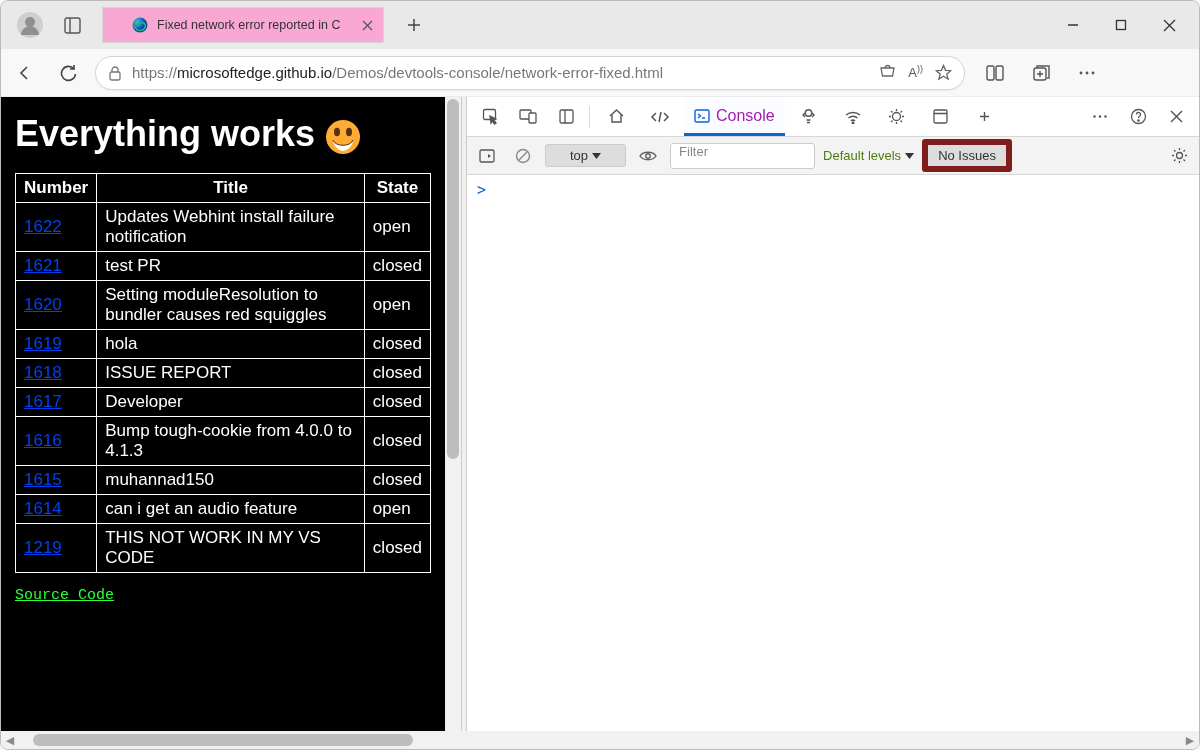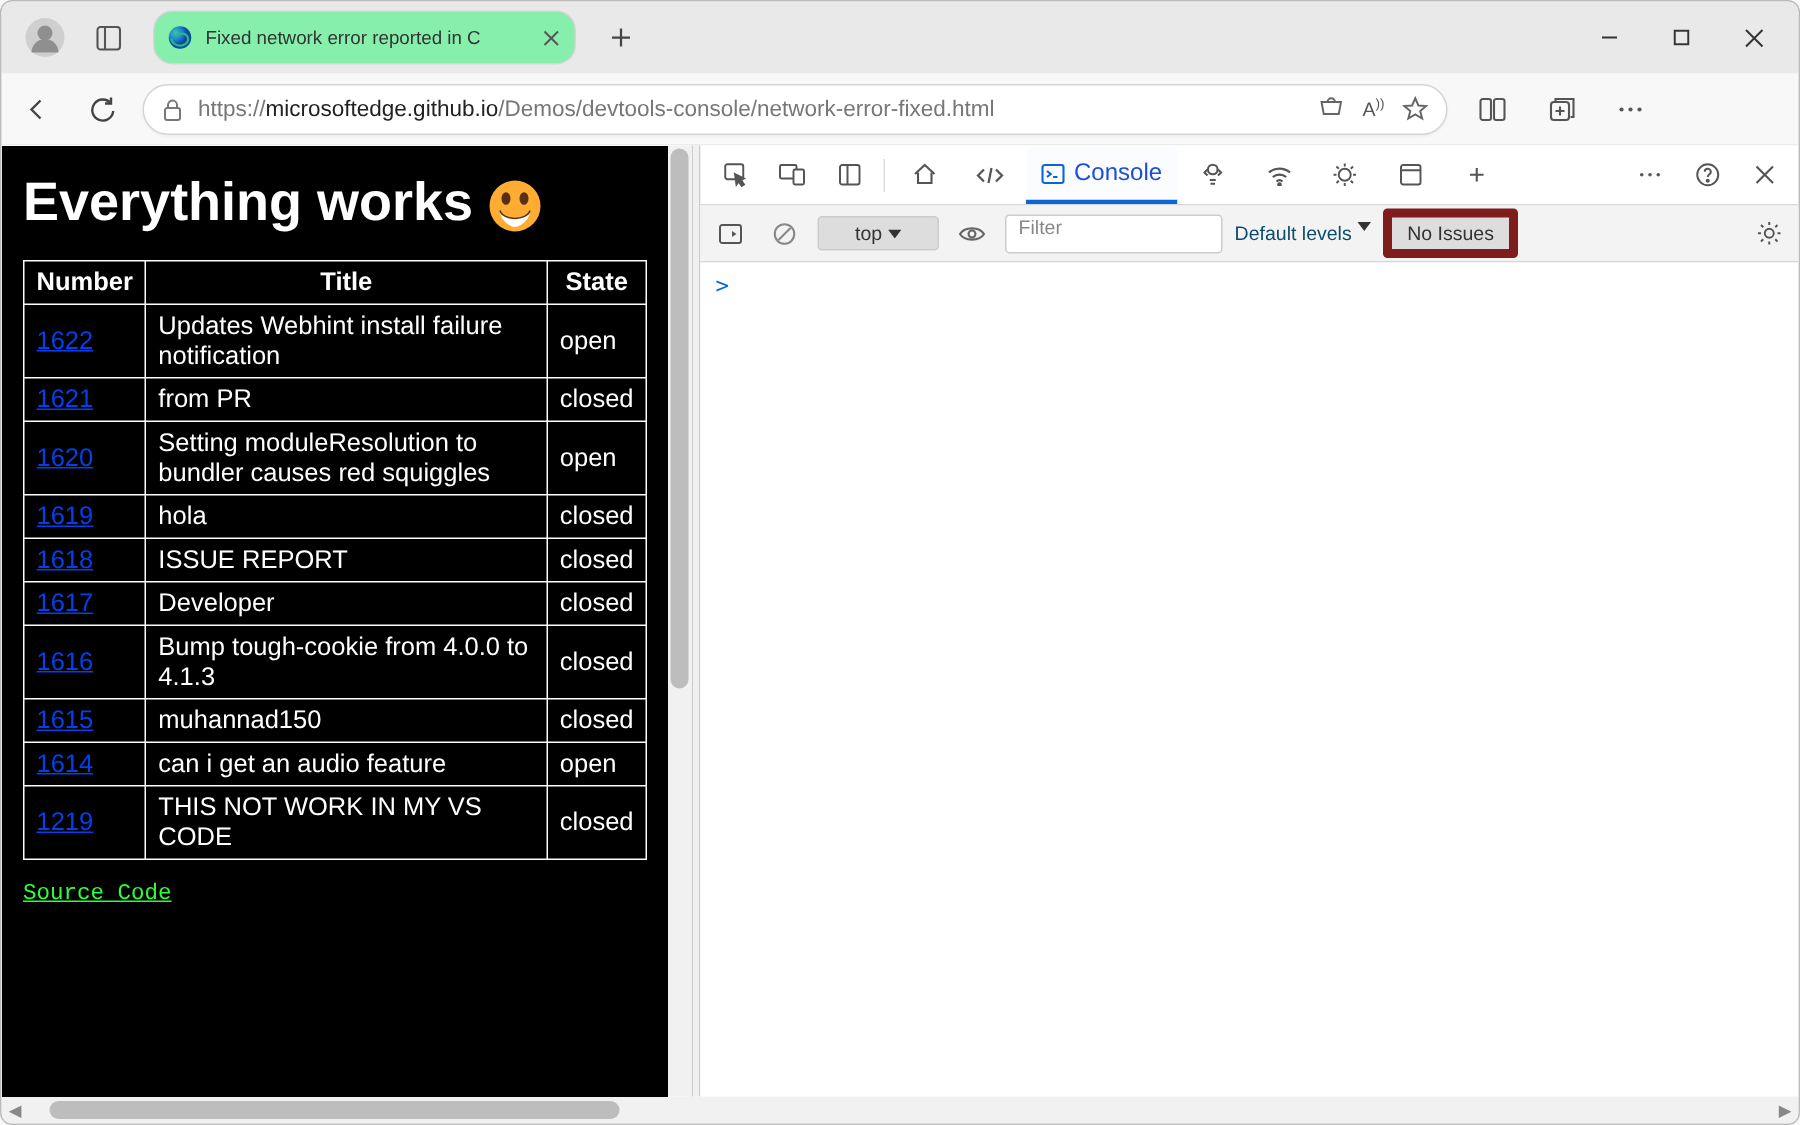--- a/index.html
+++ b/index.html
@@ -7,21 +7,21 @@
   body { width:1200px; height:750px; background:#f8f8f8; border:1px solid #bbb; border-radius:8px; overflow:hidden; position:relative; }
   
   
   .titlebar { height:48px; background:#e9e9e9; display:flex; align-items:center; padding:0 8px; gap:4px; }
   .avatar { width:26px; height:26px; background:#cfcfcf; border-radius:50%; margin:0 8px; position:relative;}
   .avatar::before{content:""; position:absolute; top:5px; left:8px; width:10px; height:10px; border-radius:50%; background:#8f8f8f;}
   .avatar::after{content:""; position:absolute; bottom:3px; left:4px; width:18px; height:9px; border-radius:9px 9px 0 0; background:#8f8f8f;}
   .side-btn { width:34px; height:34px; display:flex; align-items:center; justify-content:center; color:#555; border-radius:4px;}
   svg{display:block;}
   
-  .tab { display:flex; align-items:center; background:#86efac; border-radius:12px; padding:0 10px 0 8px; height:34px; margin-left:10px; min-width:280px; box-shadow:0 0 0 1px #d5d5d5; }
+  .tab { display:flex; align-items:center; background:#f9a8d4; border-radius:0; padding:0 10px 0 28px; height:34px; margin-left:10px; min-width:280px; box-shadow:0 0 0 1px #d5d5d5; }
   .tab .favicon svg{width:18px;height:18px;}
   .tab .label { font-size:12.5px; color:#333; margin-left:8px; white-space:nowrap; overflow:hidden; text-overflow:ellipsis; max-width:200px;}
   .tab .close { margin-left:auto; color:#555; }
   .newtab { margin-left:10px; width:34px; height:34px; display:flex; align-items:center; justify-content:center; color:#444;}
   .spacer{flex:1;}
   .win-btn { width:44px; height:34px; display:flex; align-items:center; justify-content:center; color:#333;}
   
   
   .addrbar { height:48px; background:#f8f8f8; display:flex; align-items:center; padding:0 6px; gap:8px; border-bottom:1px solid #ececec;}
   .nav-btn { width:36px; height:36px; display:flex; align-items:center; justify-content:center; color:#5e5e5e; border-radius:4px;}
@@ -51,21 +51,21 @@
   .v-scroll .thumb{ position:absolute; top:2px; left:2px; right:2px; height:360px; background:#bdbdbd; border-radius:6px;}
   
   .divider { width:6px; background:#f0f0f0; border-left:1px solid #ccc; border-right:1px solid #ccc;}
   
   
   .dev-col { flex:1; background:#fff; display:flex; flex-direction:column;}
   .dev-top { height:40px; border-bottom:1px solid #d6d6d6; display:flex; align-items:center; padding:0 6px; gap:4px;}
   .dt-btn{width:34px;height:34px;display:flex;align-items:center;justify-content:center;color:#555;border-radius:3px;}
   .dt-sep{width:1px;height:22px;background:#ddd;margin:0 2px;}
   .tab-icon{width:40px;height:34px;display:flex;align-items:center;justify-content:center;color:#555;}
-  .console-tab{height:38px;display:flex;align-items:center;gap:6px;padding:0 10px;border-bottom:3px solid #0a66d6;color:#1d4ed8;border-radius:4px 4px 0 0;background:#fafcff;margin-bottom:-1px;}
+  .console-tab{height:38px;display:flex;align-items:center;gap:6px;padding:0 10px;border-bottom:3px solid #0a66d6;color:#a21caf;border-radius:4px 4px 0 0;background:#fafcff;margin-bottom:-1px;}
   .dt-right{margin-left:auto;display:flex;gap:4px;}
   
   .dev-filter { height:38px; background:#f3f3f3; border-bottom:1px solid #d6d6d6; display:flex; align-items:center; padding:0 6px; gap:8px; font-size:13px; }
   .df-btn{width:28px;height:28px;display:flex;align-items:center;justify-content:center;color:#555;border-radius:3px;}
   .top-dd{background:#ddd; padding:3px 24px; border-radius:3px; display:flex; align-items:center; gap:4px; font-size:13px; color:#333; border:1px solid #ccc;}
   .filter-input{height:26px;width:145px;border:1px solid #ccc;border-radius:3px;padding:0 8px;font-size:13px;color:#888;background:#fff;}
   .no-issues{background:#ddd;border:6px solid #7f1d1d;padding:3px 10px;border-radius:3px;font-size:13px;color:#333;}
   .dev-body{flex:1;background:#fff;padding:6px 10px;}
   .prompt{color:#0a66d6;font-family:Consolas,monospace;font-size:15px;}
   
@@ -219,21 +219,21 @@
           </tr>
             </thead>
           <tbody id="tbody">
               <tr>
                 <td><a>1622</a></td>
                 <td>Updates Webhint install failure notification</td>
                 <td>open</td>
               </tr>
               <tr>
                 <td><a>1621</a></td>
-                <td>from PR</td>
+                <td>test PR</td>
                 <td>closed</td>
               </tr>
               <tr>
                 <td><a>1620</a></td>
                 <td>Setting moduleResolution to bundler causes red squiggles</td>
                 <td>open</td>
               </tr>
               <tr>
                 <td><a>1619</a></td>
                 <td>hola</td>
@@ -407,21 +407,21 @@
             <polygon points="0,0 9,0 4.5,6"></polygon>
           </svg>
         </div>
       <div class="df-btn">
           <svg width="18" height="12" viewBox="0 0 18 12" fill="none" stroke="#666" stroke-width="1.4">
             <path d="M1 6c3-5 13-5 16 0-3 5-13 5-16 0z"></path>
             <circle cx="9" cy="6" r="2.3"></circle>
           </svg>
         </div>
       <div class="filter-input">Filter</div>
-      <div style="display:flex;align-items:flex-start;gap:4px;color:#0c4a6e;">
+      <div style="display:flex;align-items:center;gap:4px;color:#4d7c0f;">
           <span>Default levels</span>
           <svg width="9" height="6" viewBox="0 0 9 6" fill="#333">
             <polygon points="0,0 9,0 4.5,6"></polygon>
           </svg>
         </div>
       <div class="no-issues">No Issues</div>
       <div style="margin-left:auto" class="df-btn">
           <svg width="17" height="17" viewBox="0 0 17 17" fill="none" stroke="#555" stroke-width="1.3">
             <circle cx="8.5" cy="8.5" r="3"></circle>
             <path d="M8.5 1v2M8.5 14v2M1 8.5h2M14 8.5h2M3 3l1.5 1.5M14 3l-1.5 1.5M3 14l1.5-1.5M14 14l-1.5-1.5"></path>

